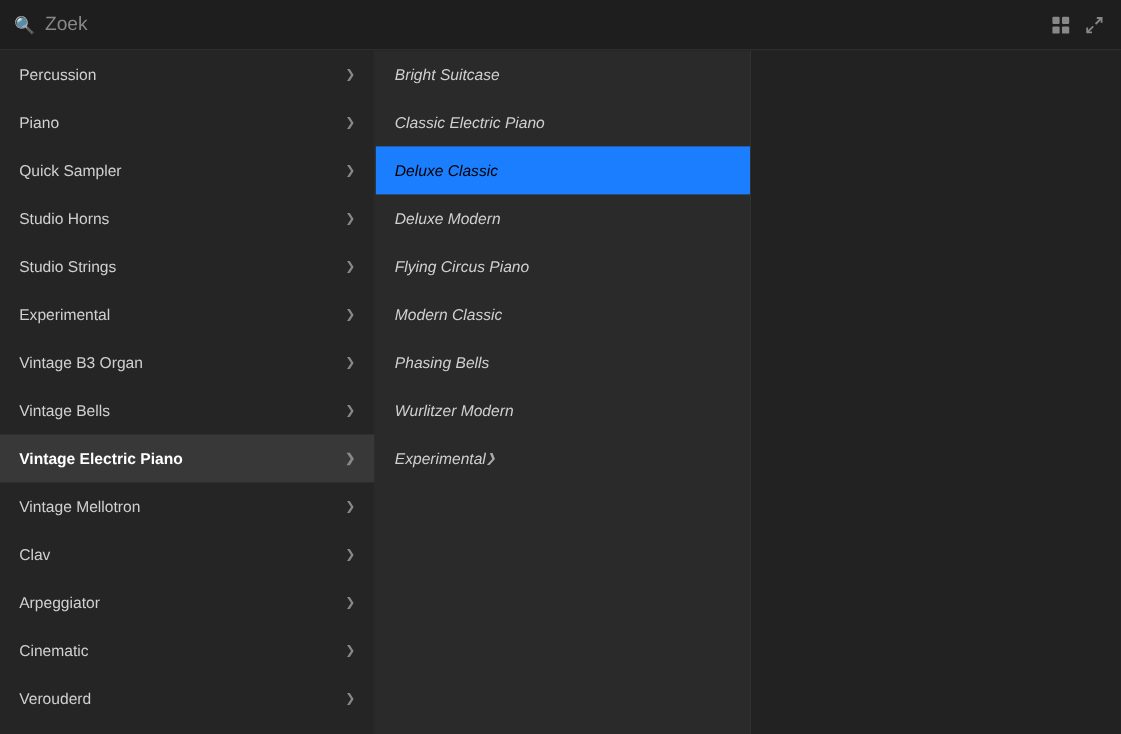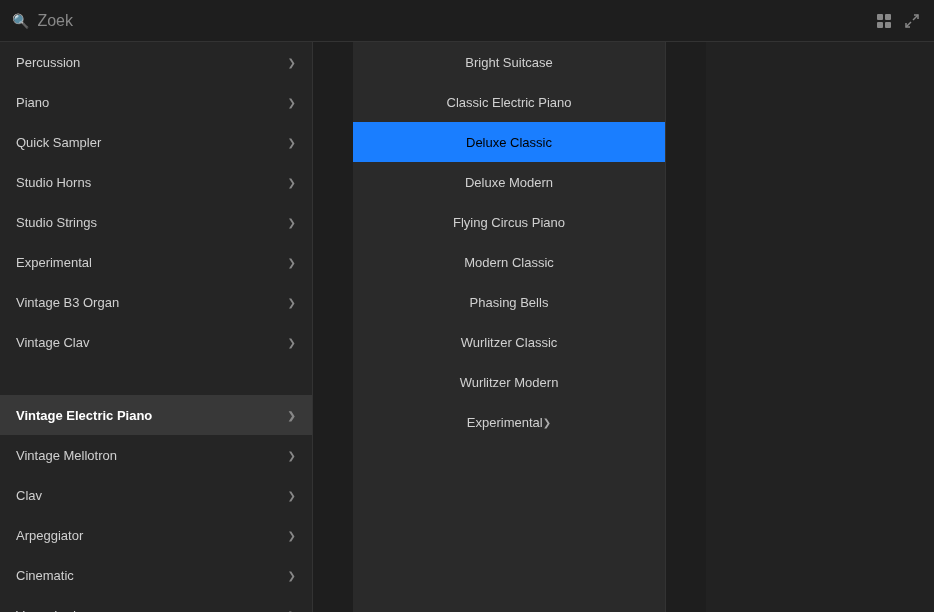--- a/index.html
+++ b/index.html
@@ -63,21 +63,20 @@
       justify-content: center;
       color: #888;
       font-size: 12px;
       cursor: pointer;
     }
 
     .content-area {
       display: flex;
       flex: 1;
       overflow: hidden;
-      gap: 40px;
     }
 
     .left-panel {
       width: 313px;
       flex-shrink: 0;
       background: #252525;
       overflow-y: auto;
       border-right: 1px solid #333;
     }
 
@@ -98,21 +97,20 @@
       cursor: pointer;
       font-size: 13px;
       color: #d0d0d0;
       height: 40px;
     }
 
     .menu-item.selected {
       background: #383838;
       font-weight: 600;
       color: #ffffff;
-      margin-top: 33px;
     }
 
     .menu-item-chevron {
       color: #888;
       font-size: 10px;
     }
 
     .middle-panel {
       width: 313px;
       flex-shrink: 0;
@@ -126,26 +124,27 @@
     }
 
     .middle-panel::-webkit-scrollbar-thumb {
       background: #444;
       border-radius: 3px;
     }
 
     .sub-item {
       display: flex;
       align-items: center;
-      justify-content: center;
+      justify-content: flex-start;
       padding: 10px 16px;
       cursor: pointer;
       font-size: 13px;
       color: #d0d0d0;
       height: 40px;
+      font-style: italic;
     }
 
     .sub-item.selected {
       background: #1a7eff;
       color: #000000;
     }
 
     .sub-item-chevron {
       color: #aaa;
       font-size: 10px;
@@ -207,21 +206,21 @@
       </div>
       <div class="menu-item">
         <span>Experimental</span>
         <span class="menu-item-chevron">❯</span>
       </div>
       <div class="menu-item">
         <span>Vintage B3 Organ</span>
         <span class="menu-item-chevron">❯</span>
       </div>
       <div class="menu-item">
-        <span>Vintage Clav</span>
+        <span>Vintage Bells</span>
         <span class="menu-item-chevron">❯</span>
       </div>
       <div class="menu-item selected">
         <span>Vintage Electric Piano</span>
         <span class="menu-item-chevron">❯</span>
       </div>
       <div class="menu-item">
         <span>Vintage Mellotron</span>
         <span class="menu-item-chevron">❯</span>
       </div>
@@ -259,23 +258,20 @@
       <div class="sub-item">
         <span>Flying Circus Piano</span>
       </div>
       <div class="sub-item">
         <span>Modern Classic</span>
       </div>
       <div class="sub-item">
         <span>Phasing Bells</span>
       </div>
       <div class="sub-item">
-        <span>Wurlitzer Classic</span>
-      </div>
-      <div class="sub-item">
         <span>Wurlitzer Modern</span>
       </div>
       <div class="sub-item">
         <span>Experimental</span>
         <span class="sub-item-chevron">❯</span>
       </div>
     </div>
 
   <div class="right-panel">
   </div>

